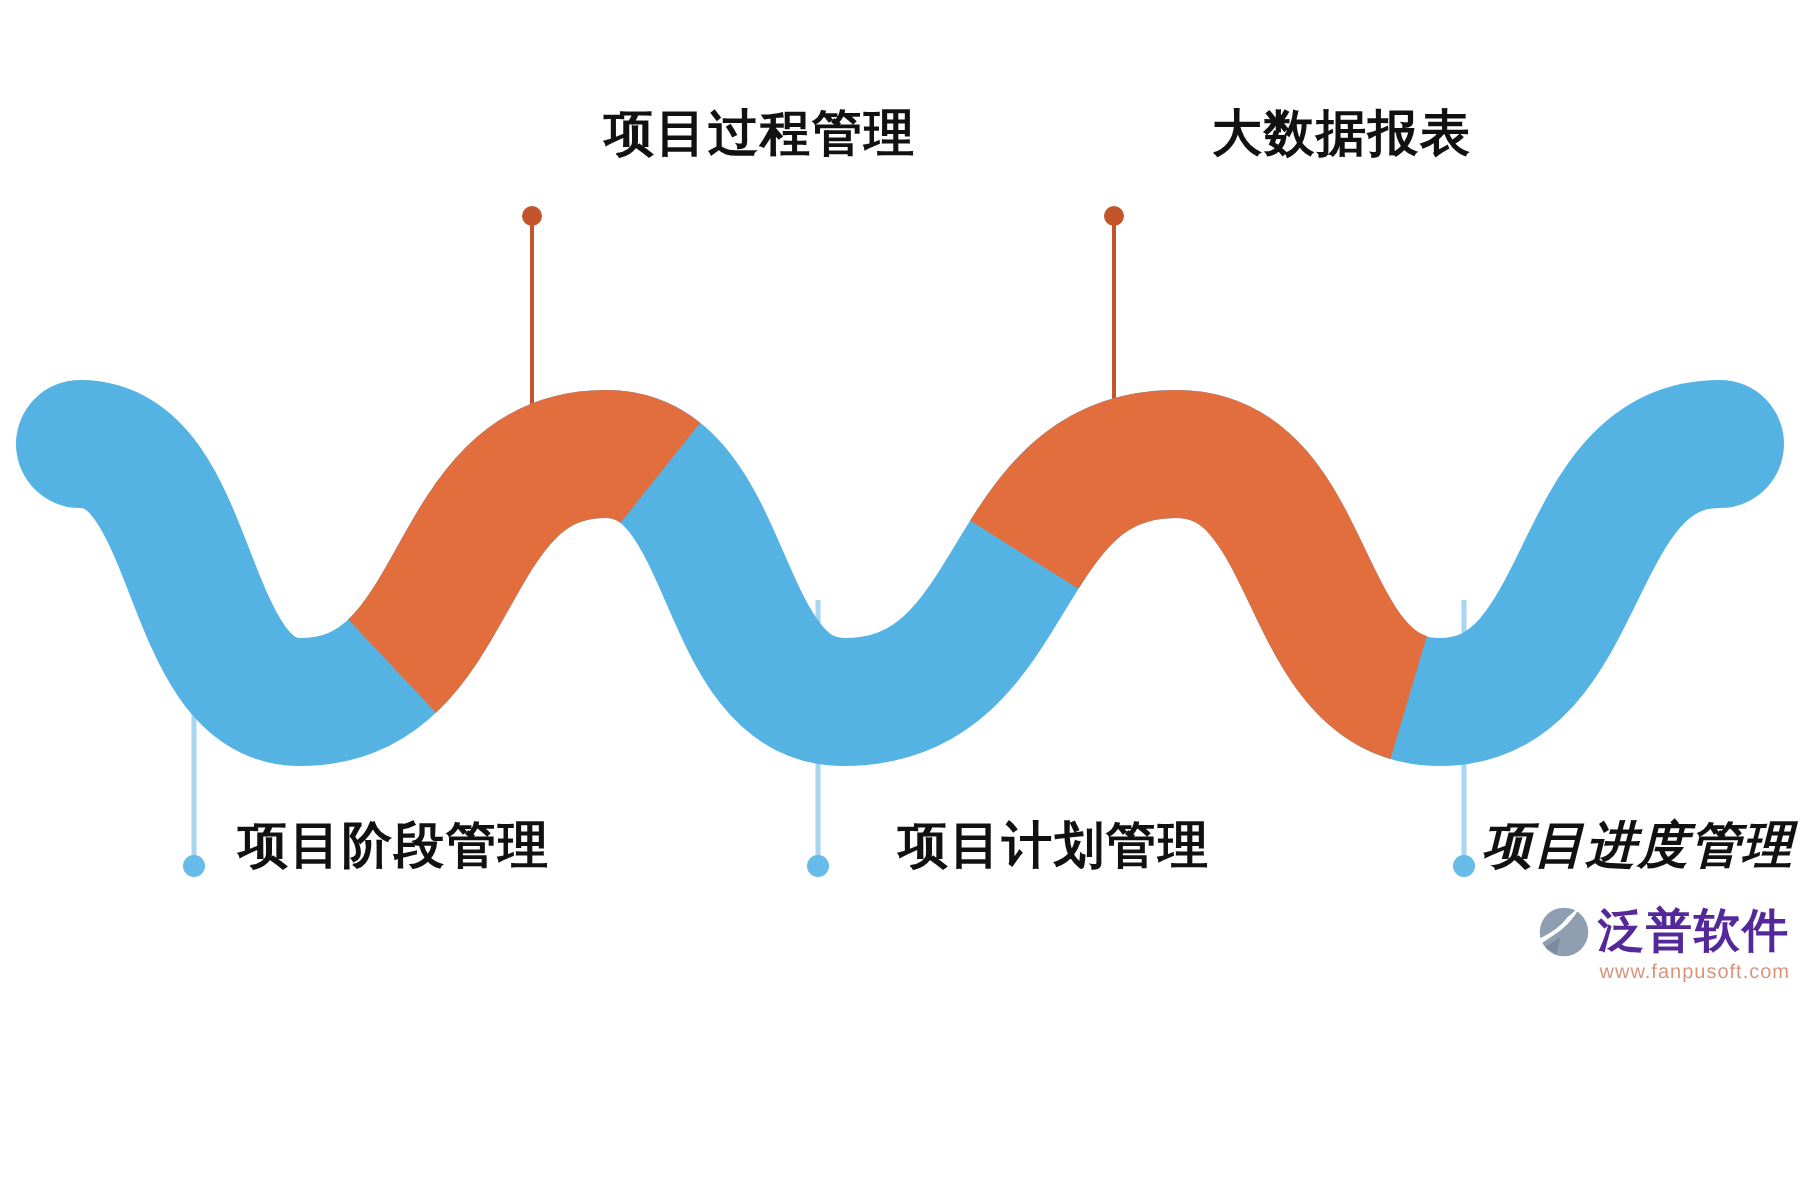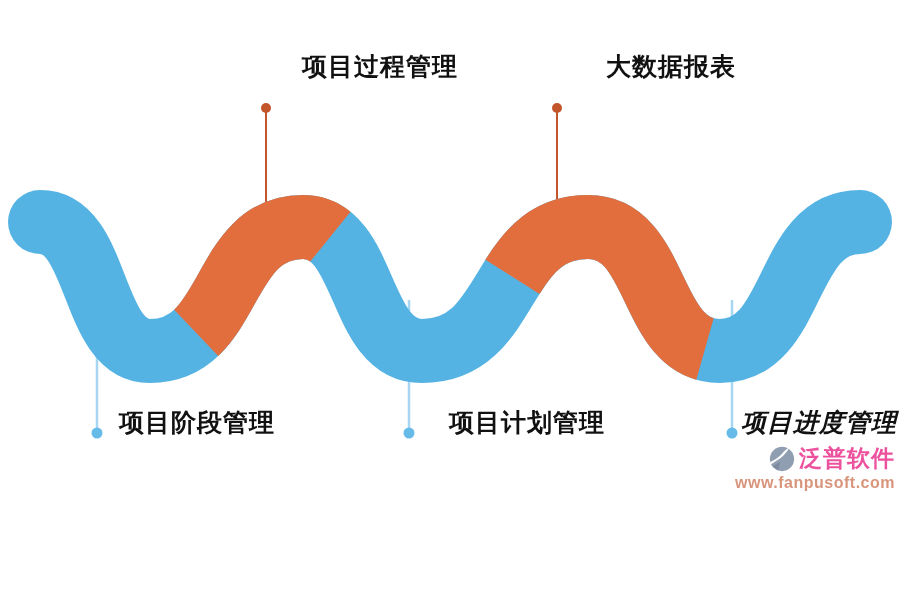--- a/index.html
+++ b/index.html
@@ -16,21 +16,21 @@
   .lbl-top-2{left:606px;top:50px;}
   .lbl-bot-1{left:119px;top:406px;}
   .lbl-bot-2{left:449px;top:406px;}
   .lbl-bot-3{left:741px;top:406px;}
   .watermark{
     position:absolute;right:5px;bottom:8px;display:flex;flex-direction:column;
     align-items:flex-end;opacity:0.95;
   }
   .watermark .brand-row{display:flex;align-items:center;gap:3px;}
   .watermark .brand-name{font-size:23px;font-weight:bold;letter-spacing:1px;}
-  .watermark .brand-url{font-size:16px;font-weight:bold;margin-top:0px;letter-spacing:0.5px;}
+  .watermark .brand-url{font-size:10px;font-weight:normal;margin-top:0px;letter-spacing:0.5px;}
 </style>
 </head>
 <body>
 
 <div class="stage">
 
   <svg class="wave-svg" width="900" height="600" viewBox="0 0 900 600">
 
     <g>
       <line x1="266" y1="112" x2="266" y2="260" stroke-width="2" stroke="#C2552A"></line>
@@ -76,18 +76,18 @@
   <div class="milestone-label lbl-bot-1" style="color: rgb(17, 17, 17);">项目阶段管理</div>
   <div class="milestone-label lbl-bot-3" style="color: rgb(17, 17, 17); font-style: italic;">项目进度管理</div>
 
   <div class="watermark">
     <div class="brand-row">
       <svg width="28" height="28" viewBox="0 0 30 30">
         <circle cx="15" cy="15" r="13" fill="#8B99AD"></circle>
         <path d="M1 19 Q 12 14 17 7 L 24 1 Q 18 12 9 17 L 3 21 Z" fill="#ffffff"></path>
         <path d="M5 23 L 13 18 L 11 27 Z" fill="#76839A"></path>
       </svg>
-      <span class="brand-name" style="color: #ec4899;">泛普软件</span>
+      <span class="brand-name" style="color: #4c1d95;">泛普软件</span>
     </div>
     <span class="brand-url" style="color: rgb(215, 143, 117);">www.fanpusoft.com</span>
   </div>
 
 </div>
 
 </body></html>

